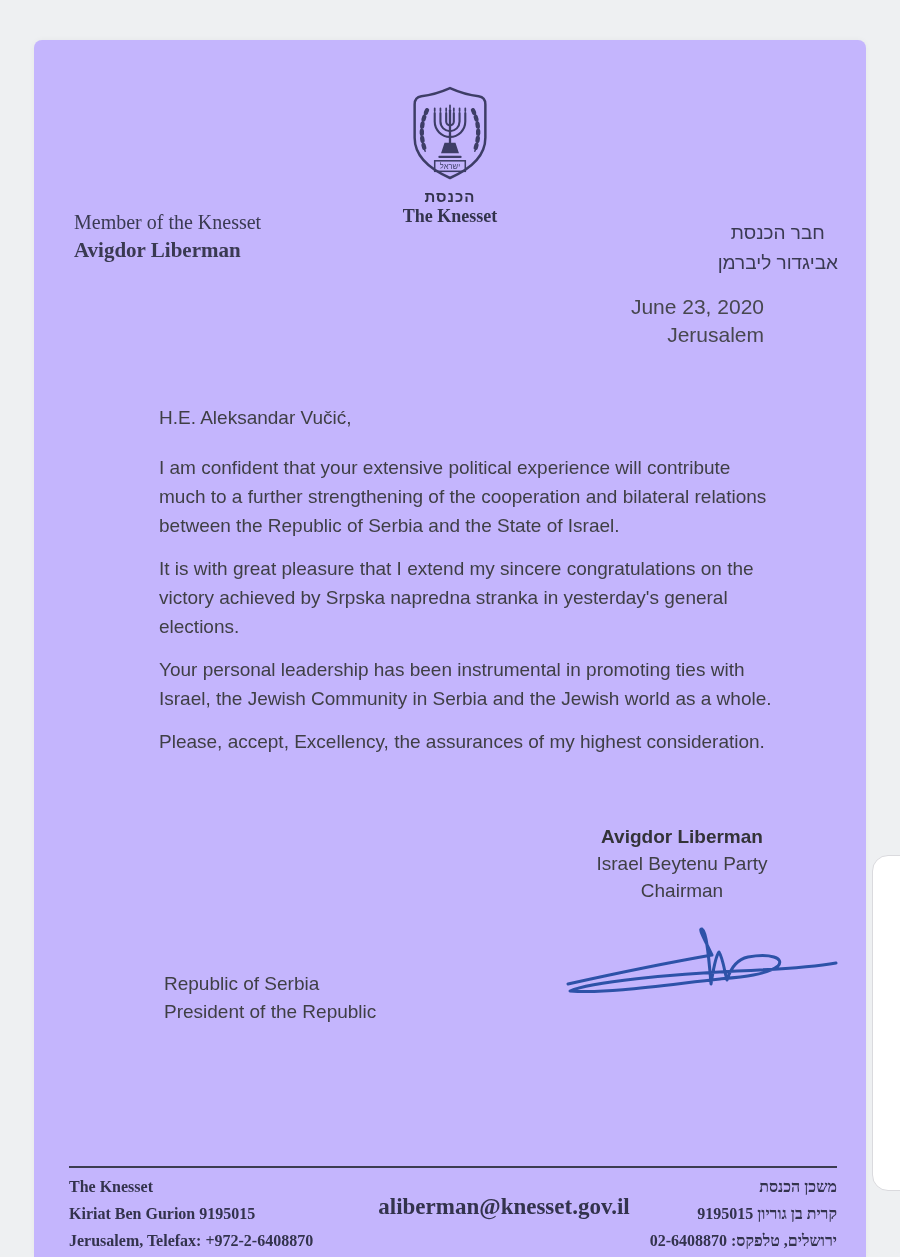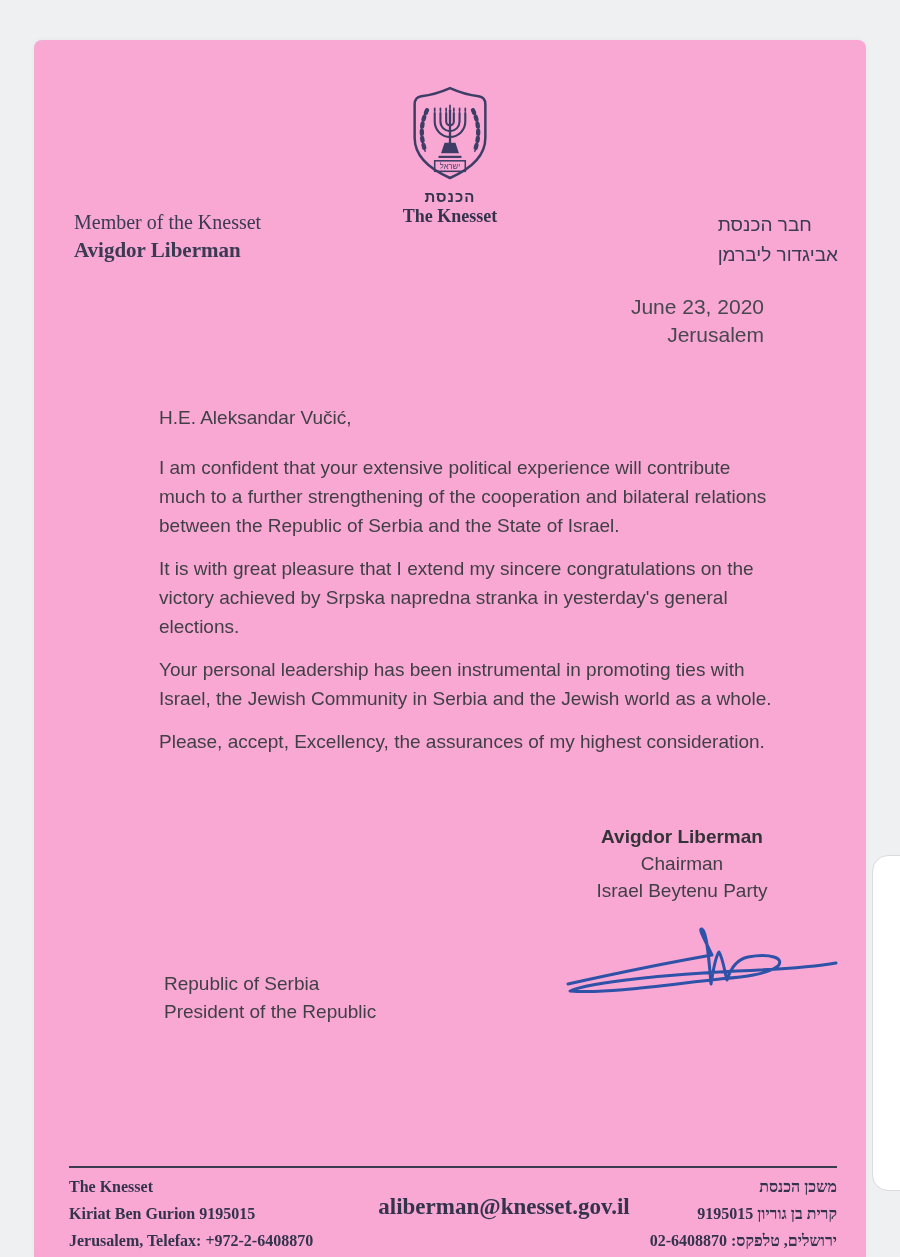--- a/index.html
+++ b/index.html
@@ -7,21 +7,21 @@
     width: 900px; height: 1257px;
     background: #eef0f2;
     overflow: hidden;
     font-family: "Liberation Sans", sans-serif;
     position: relative;
   }
   .page {
     position: absolute;
     left: 34px; top: 40px;
     width: 832px; height: 1217px;
-    background: #f9a8d4;
+    background: #c4b5fd;
     border-radius: 8px 8px 0 0;
     box-shadow: 0 0 6px rgba(0,0,0,0.04);
   }
   
   .emblem-block {
     position: absolute; top: 44px; left: 0; width: 100%;
     display: flex; flex-direction: column; align-items: center;
   }
   .emblem-hebrew {
     font-family: "Liberation Sans", sans-serif;
@@ -34,22 +34,22 @@
     margin-top: 1px;
   }
   
   .header-left {
     position: absolute; left: 40px; top: 168px;
     font-family: "Liberation Serif", serif;
     color: #3a3a52; font-size: 20px; line-height: 28px;
   }
   .header-left .name { font-weight: bold; font-size: 21px; }
   .header-right {
-    position: absolute; right: 28px; top: 170px;
-    direction: rtl; text-align: left;
+    position: absolute; right: 28px; top: 178px;
+    direction: rtl; text-align: center;
     color: #3a3a52; font-size: 19px; line-height: 30px;
     font-family: "Liberation Sans", sans-serif;
   }
   
   .dateline {
     position: absolute; right: 102px; top: 253px;
     text-align: right; color: #47474f;
     font-size: 21px; line-height: 28px;
   }
   
@@ -149,22 +149,22 @@
   <div class="letter-body">
     <div class="salutation">H.E. Aleksandar Vučić,</div>
     <p>I am confident that your extensive political experience will contribute much to a further strengthening of the cooperation and bilateral relations between the Republic of Serbia and the State of Israel.</p>
     <p>It is with great pleasure that I extend my sincere congratulations on the victory achieved by Srpska napredna stranka in yesterday's general elections.</p>
     <p>Your personal leadership has been instrumental in promoting ties with Israel, the Jewish Community in Serbia and the Jewish world as a whole.</p>
     <p>Please, accept, Excellency, the assurances of my highest consideration.</p>
   </div>
 
   <div class="sig-block">
     <div class="sig-name">Avigdor Liberman</div>
+    <div>Israel Beytenu Party</div>
     <div>Chairman</div>
-    <div>Israel Beytenu Party</div>
   </div>
 
   <svg class="signature-svg" width="300" height="90" viewBox="0 0 300 90">
     <g fill="none" stroke-width="3" stroke-linecap="round" stroke-linejoin="round" stroke="#2d52a8">
       <path d="M16,62 C70,50 120,40 160,33 C152,16 146,6 150,7 C155,10 157,38 159,62 C161,50 163,35 167,30 C171,36 173,52 175,58 C179,45 186,37 196,35 C218,31 233,36 226,44 C214,53 190,55 168,57 C120,62 58,72 18,69 C38,60 120,52 185,49 C235,47 262,45 284,41"></path>
     </g>
   </svg>
 
   <div class="recipient-block">
     <div>Republic of Serbia</div>

